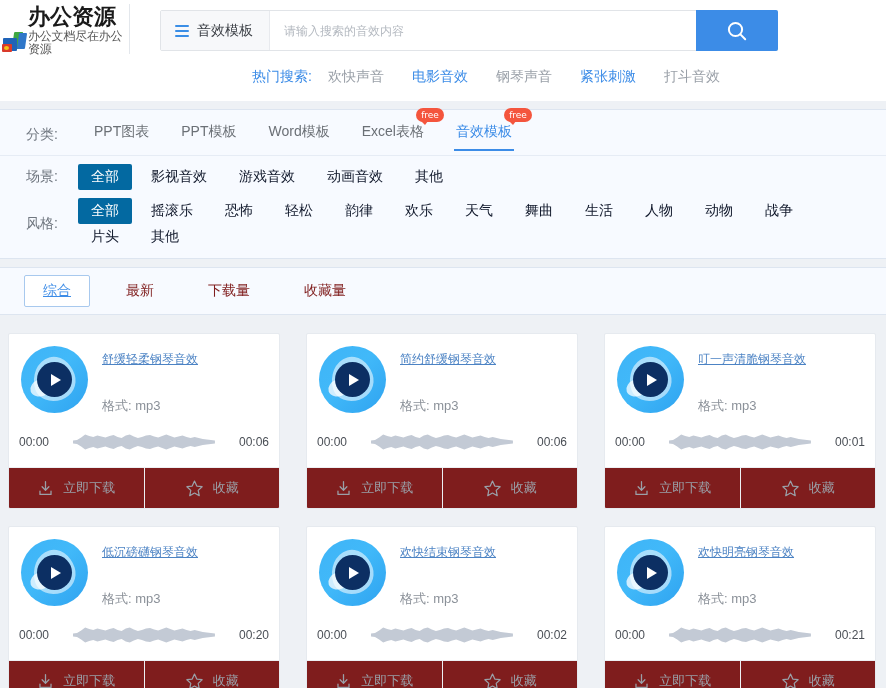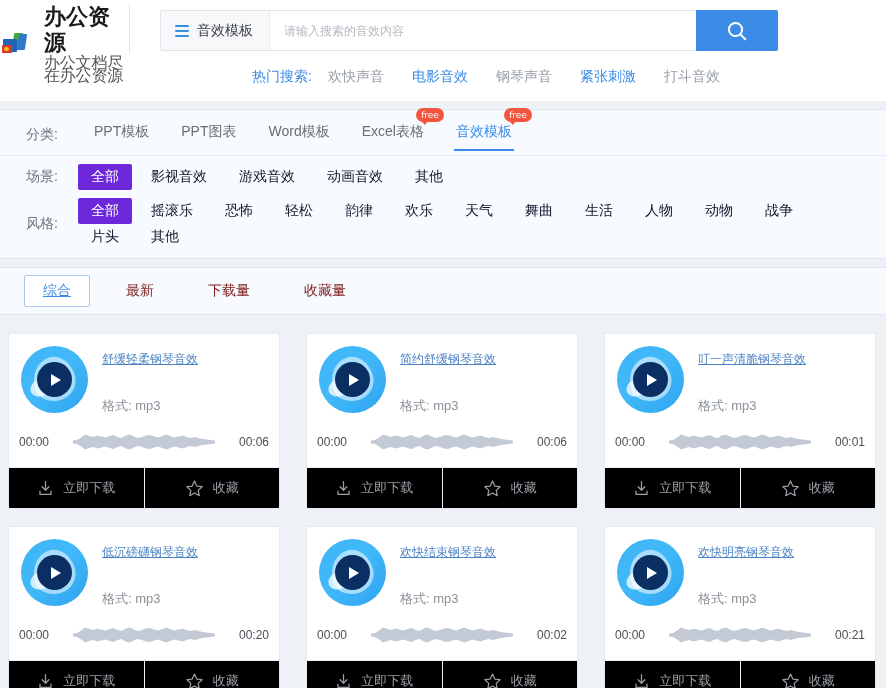--- a/index.html
+++ b/index.html
@@ -17,40 +17,40 @@
     position: relative;
   }
   .logo-wrap {
     position: absolute;
     left: 0; top: 4px;
     width: 130px;
     border-right: 1px solid #e3e7ec;
     height: 50px;
     padding-left: 2px;
   }
-  .logo-row { display: flex; align-items: center; gap: 16px; }
+  .logo-row { display: flex; align-items: flex-end; gap: 0; }
   .logo-mark {
     position: relative; width: 26px; height: 24px; flex: none; margin-top: 3px;
   }
   .logo-mark .bk {
     position: absolute; border-radius: 1px;
   }
   .logo-mark .bk1 { left: 11px; top: 0px;  width: 9px;  height: 17px; background: #3fa842; transform: skewX(-8deg); }
   .logo-mark .bk2 { left: 16px; top: 1px;  width: 8px;  height: 16px; background: #2f77c9; transform: skewX(-8deg); }
   .logo-mark .bk3 { left: 1px;  top: 6px;  width: 14px; height: 13px; background: #1f63b8; }
   .logo-mark .bk4 { left: 0px;  top: 12px; width: 10px; height: 8px;  background: #d93a2b; }
   .logo-mark .bk5 { left: 2px;  top: 14px; width: 5px;  height: 4px;  background: #f5c518; border-radius: 50%; }
   .logo-text { display: flex; flex-direction: column; }
   .logo-title {
     font-size: 22px; font-weight: bold; color: #1a1a1a;
     letter-spacing: 0px; line-height: 26px;
     font-family: "DejaVu Sans", sans-serif;
   }
   .logo-sub {
-    font-size: 16px; color: #555; line-height: 13px; letter-spacing: -0.2px;
+    font-size: 12px; color: #555; line-height: 13px; letter-spacing: -0.2px;
   }
 
   .search-bar {
     position: absolute; left: 160px; top: 10px;
     display: flex; align-items: stretch;
     width: 618px; height: 41px;
     border: 1px solid #e1e4e8;
     border-radius: 2px;
     background: #fff;
   }
@@ -136,21 +136,21 @@
     border-right: 3px solid transparent;
     border-top: 4px solid #f4553d;
   }
   .tag-items { display: flex; align-items: center; flex-wrap: wrap; }
   .tag {
     font-size: 14px; color: #0f172a;
     padding: 4px 13px; margin-right: 6px;
     cursor: pointer; white-space: nowrap; text-decoration: none;
     border-radius: 2px;
   }
-  .tag.active { background: #6d28d9; color: #fff; font-weight: normal; }
+  .tag.active { background: #0369a1; color: #fff; font-weight: normal; }
   .frow.scene { min-height: 42px; }
   .frow.style { min-height: 42px; padding-bottom: 8px; }
 
   
   .sortbar {
     margin-top: 8px;
     background: #f7faff;
     border-top: 1px solid #dde5f0;
     border-bottom: 1px solid #dde5f0;
     height: 48px;
@@ -237,21 +237,21 @@
     gap: 16px;
   }
   .wave-time { font-size: 12px; color: #4a4f56; flex: none; font-family: "Liberation Sans", sans-serif; }
   .wave {
     flex: 1; height: 22px; margin: 0 8px;
     display: block;
   }
   .card-foot {
     display: flex; border-top: 1px solid #edf0f3;
     margin-top: 8px;
-    background: #000000;
+    background: #7f1d1d;
   }
   .foot-btn {
     flex: 1; height: 40px;
     display: flex; align-items: center; justify-content: center; gap: 9px;
     font-size: 13px; color: #9aa0a8;
     cursor: pointer; text-decoration: none;
   }
   .foot-btn + .foot-btn { border-left: 1px solid #edf0f3; }
   .foot-btn svg { display: block; }
 </style>
@@ -303,24 +303,24 @@
     <a class="off">打斗音效</a>
   </div>
 </div>
 
 <div class="filters">
 
   <div class="frow cat">
     <span class="flabel">分类:</span>
     <div class="cat-items">
       <a class="cat-item">
+        <span>PPT图表</span>
+      </a>
+      <a class="cat-item">
         <span>PPT模板</span>
-      </a>
-      <a class="cat-item">
-        <span>PPT图表</span>
       </a>
       <a class="cat-item">
         <span>Word模板</span>
       </a>
       <a class="cat-item">
         <span>Excel表格</span>
         <span class="free-badge">free</span>
       </a>
       <a class="cat-item active">
         <span>音效模板</span>

